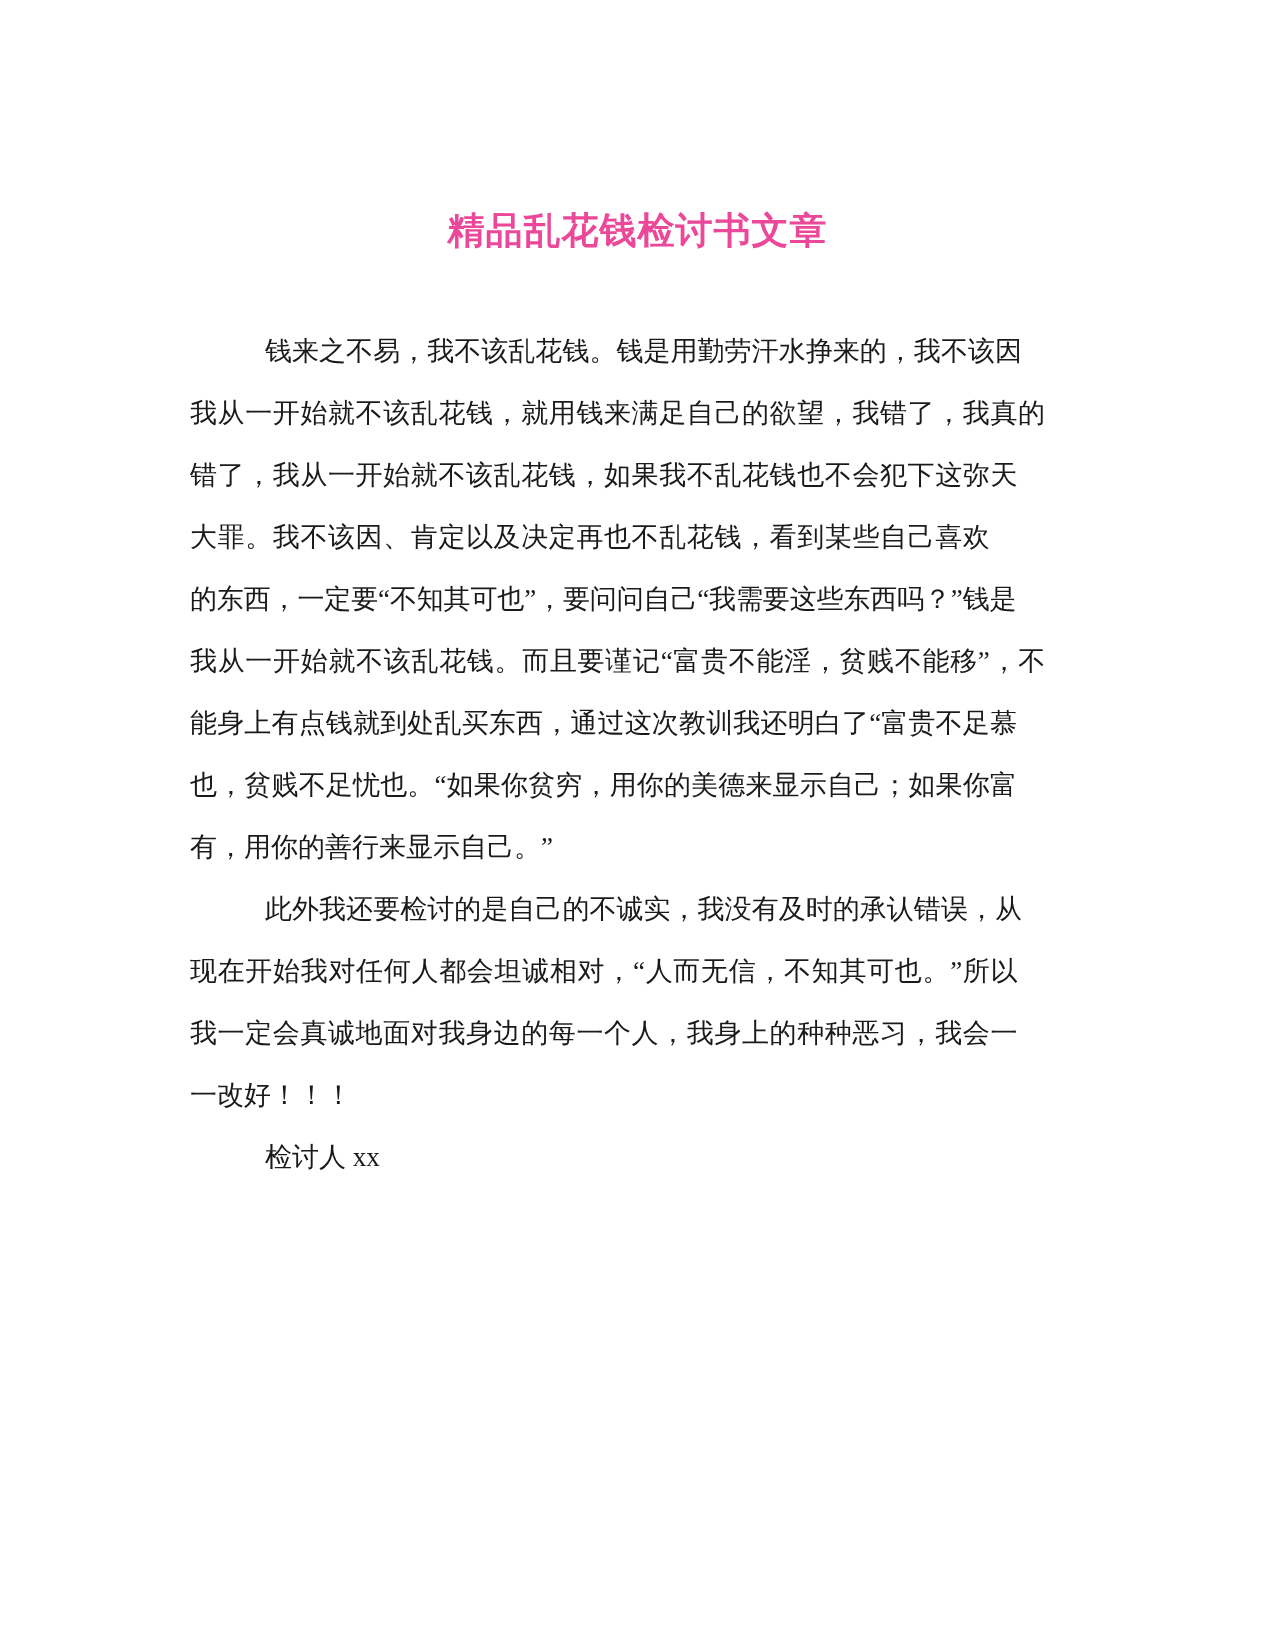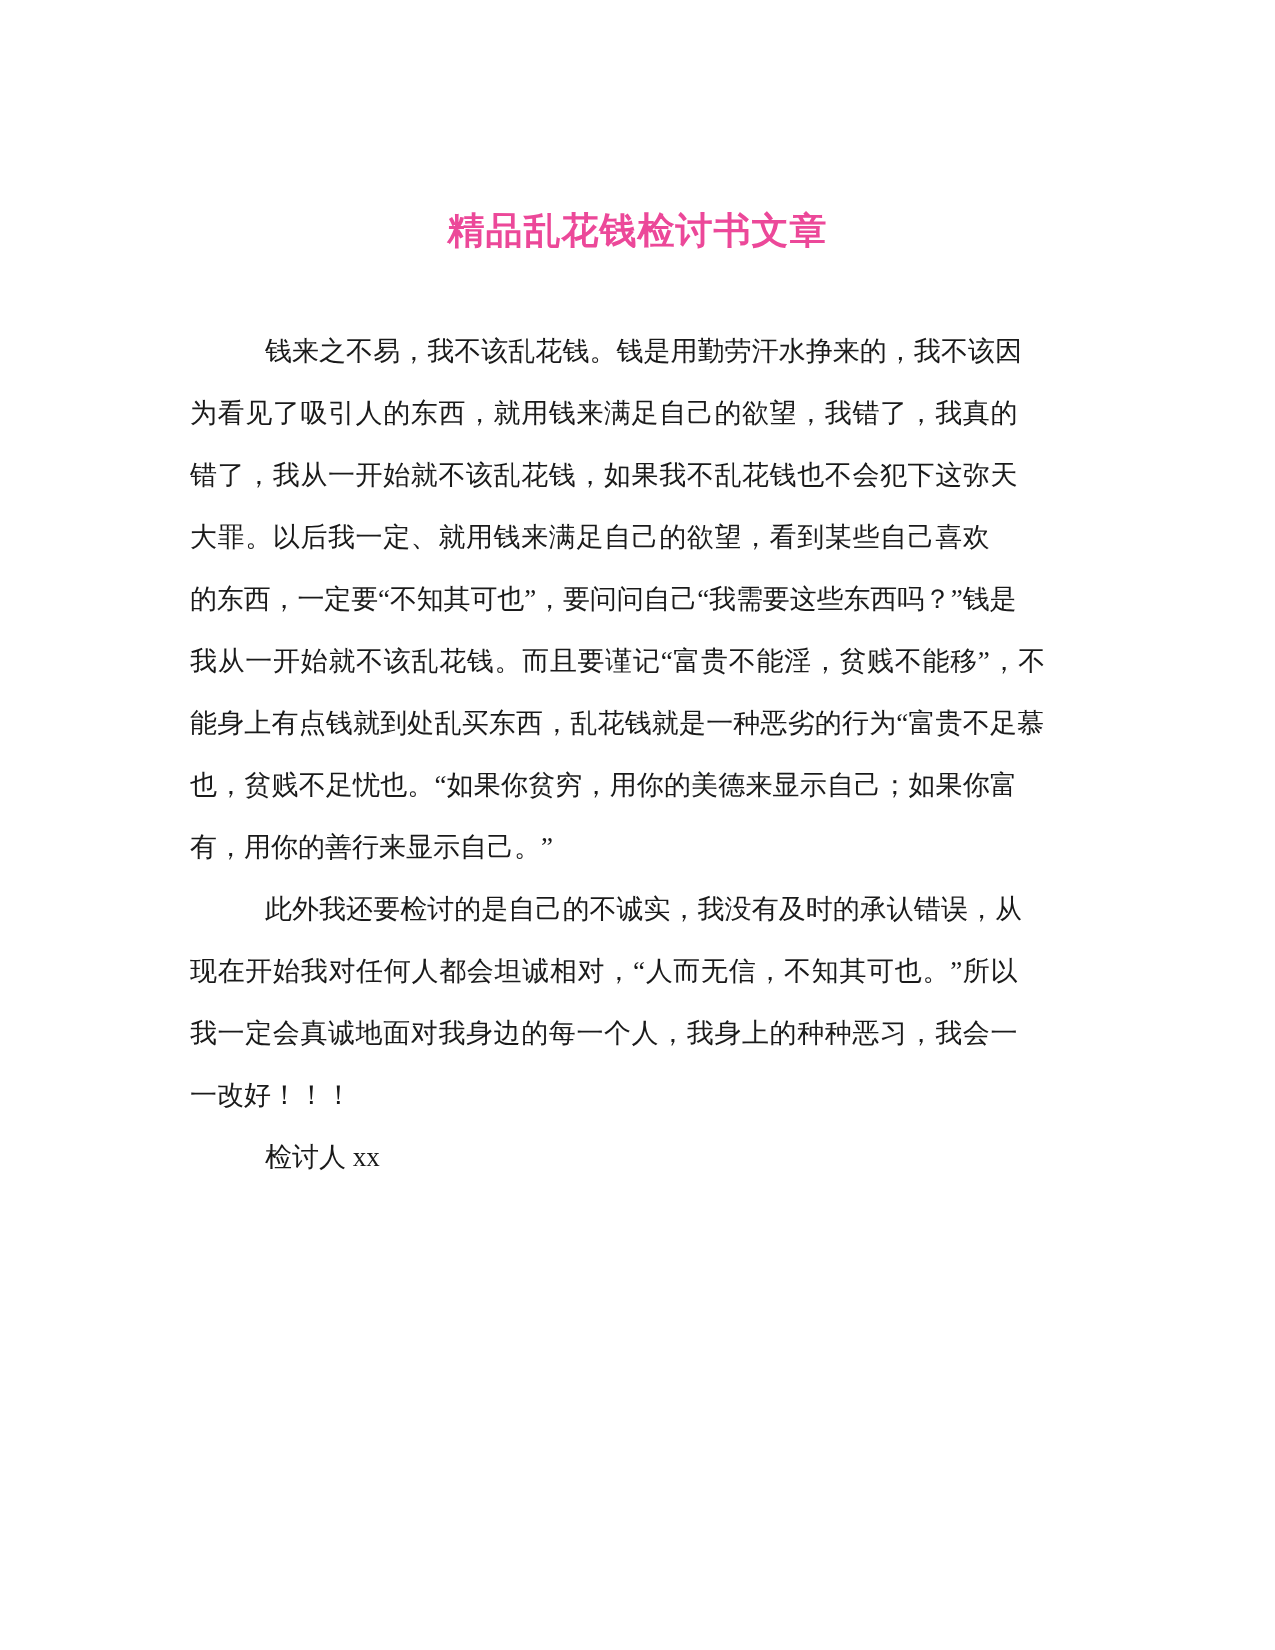--- a/index.html
+++ b/index.html
@@ -49,26 +49,26 @@
 </head>
 <body>
 
 <div class="page">
 
   <h1 class="doc-title">精品乱花钱检讨书文章</h1>
 
   <div class="doc-body">
 
     <div class="line indent fill"><span style="letter-spacing: 0.0357143px;">钱来之不易，我不该乱花钱。钱是用勤劳汗水挣来的，我不该因</span></div>
-    <div class="line fill"><span style="letter-spacing: 0.6px;">为看见了吸引人的东西，就用钱来满足自己的欲望，我错了，我真的</span></div>
+    <div class="line fill"><span style="letter-spacing: 0.6px;">我从一开始就不该乱花钱，就用钱来满足自己的欲望，我错了，我真的</span></div>
     <div class="line fill"><span style="letter-spacing: 0.6px;">错了，我从一开始就不该乱花钱，如果我不乱花钱也不会犯下这弥天</span></div>
-    <div class="line fill"><span style="letter-spacing: 0.6px;">大罪。以后我一定、就用钱来满足自己的欲望，看到某些自己喜欢</span></div>
+    <div class="line fill"><span style="letter-spacing: 0.6px;">大罪。我不该因、肯定以及决定再也不乱花钱，看到某些自己喜欢</span></div>
     <div class="line fill"><span style="letter-spacing: -0.136364px;">的东西，一定要“不知其可也”，要问问自己“我需要这些东西吗？”钱是</span></div>
     <div class="line fill"><span style="letter-spacing: 0.685484px;">我从一开始就不该乱花钱。而且要谨记“富贵不能淫，贫贱不能移”，不</span></div>
-    <div class="line fill"><span style="letter-spacing: 0.165323px;">能身上有点钱就到处乱买东西，乱花钱就是一种恶劣的行为“富贵不足慕</span></div>
+    <div class="line fill"><span style="letter-spacing: 0.165323px;">能身上有点钱就到处乱买东西，通过这次教训我还明白了“富贵不足慕</span></div>
     <div class="line fill"><span style="letter-spacing: 0.165323px;">也，贫贱不足忧也。“如果你贫穷，用你的美德来显示自己；如果你富</span></div>
     <div class="line"><span>有，用你的善行来显示自己。”</span></div>
 
     <div class="line indent fill"><span style="letter-spacing: 0.0357143px;">此外我还要检讨的是自己的不诚实，我没有及时的承认错误，从</span></div>
     <div class="line fill"><span style="letter-spacing: 0.685484px;">现在开始我对任何人都会坦诚相对，“人而无信，不知其可也。”所以</span></div>
     <div class="line fill"><span style="letter-spacing: 0.6px;">我一定会真诚地面对我身边的每一个人，我身上的种种恶习，我会一</span></div>
     <div class="line"><span>一改好！！！</span></div>
 
     <div class="line indent"><span>检讨人 xx</span></div>
 

